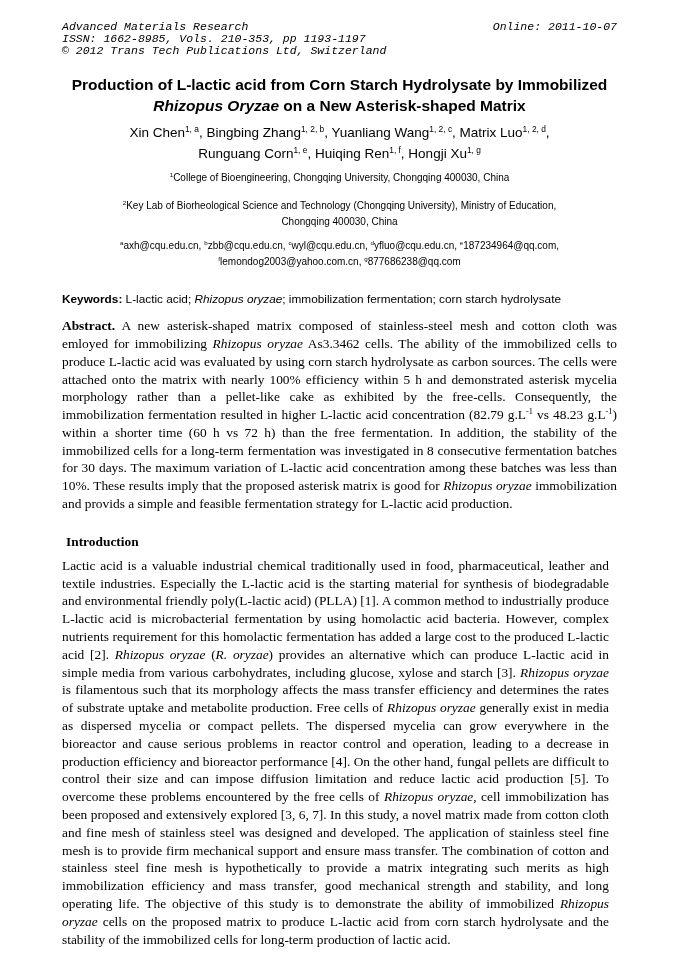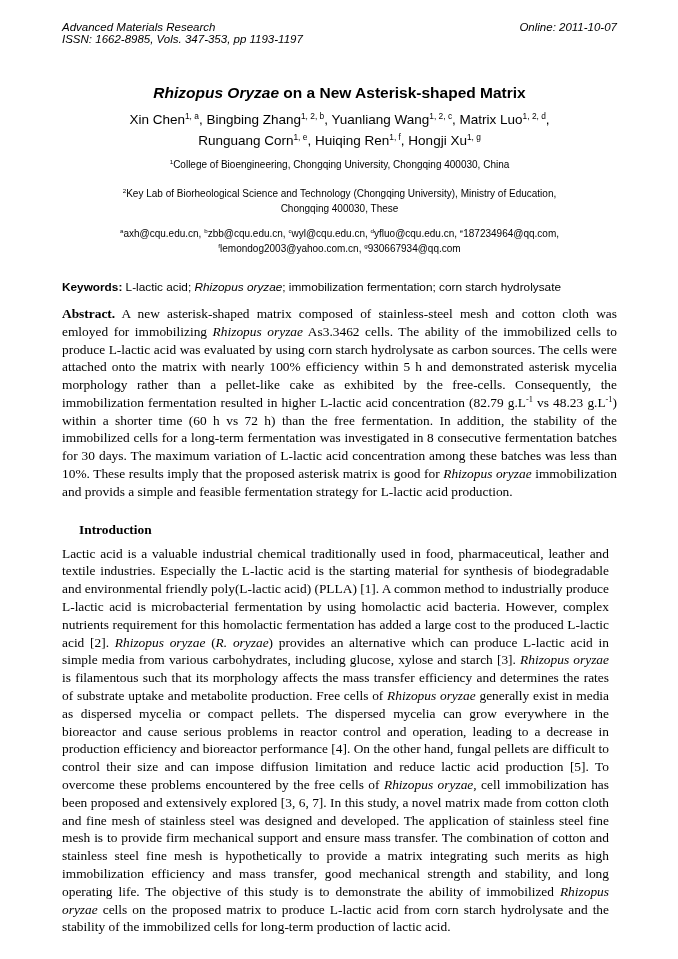--- a/index.html
+++ b/index.html
@@ -15,21 +15,21 @@
     background: #ffffff;
     color: #000000;
     padding: 21px 61px 0 62px;
     overflow: hidden;
   }
   
   .page-header {
     display: flex;
     justify-content: space-between;
     align-items: flex-start;
-    font-family: Liberation Sans, sans-serif;
+    font-family: Liberation Mono, monospace;
     font-style: italic;
     font-size: 11.5px;
     line-height: 12.2px;
   }
   .header-left div { white-space: nowrap; }
   .header-right { white-space: nowrap; text-align: right; }
 
   
   .title {
     font-family: "Liberation Sans", sans-serif;
@@ -77,54 +77,55 @@
     font-size: 13.4px;
     line-height: 17.8px;
     text-align: justify;
     margin: 10px 0 0 0;
   }
   .section-heading {
     font-family: "Liberation Serif", serif;
     font-size: 13.4px;
     font-weight: bold;
     line-height: 18px;
-    margin: 20px 0 0 17px;
+    margin: 20px 0 0 4px;
   }
   .body-para {
     font-family: "Liberation Serif", serif;
     font-size: 13.4px;
     line-height: 17.8px;
     text-align: justify;
     margin: 6px 8px 0 0;
   }
 
   .seg-i  { font-style: italic; }
   .seg-b  { font-weight: bold; }
 </style>
 </head>
 <body>
 
 <div class="page">
 
   <header class="page-header">
     <div class="header-left">
       <div>Advanced Materials Research</div>
-      <div>ISSN: 1662-8985, Vols. 347-353, pp 1193-1197</div>
+      <div>ISSN: 1662-8985, Vols. 210-353, pp 1193-1197</div>
+      <div>© 2012 Trans Tech Publications Ltd, Switzerland</div>
     </div>
     <div class="header-right">Online: 2011-10-07</div>
   </header>
 
-  <h1 class="title"><br><span class="seg-i">Rhizopus Oryzae</span><span> on a New Asterisk-shaped Matrix</span></h1>
+  <h1 class="title"><span>Production of L-lactic acid from Corn Starch Hydrolysate by Immobilized</span><br><span class="seg-i">Rhizopus Oryzae</span><span> on a New Asterisk-shaped Matrix</span></h1>
 
   <div class="authors"><span>Xin Chen</span><sup>1, a</sup><span>, Bingbing Zhang</span><sup>1, 2, b</sup><span>, Yuanliang Wang</span><sup>1, 2, c</sup><span>, Matrix Luo</span><sup>1, 2, d</sup><span>,</span><br><span>Runguang Corn</span><sup>1, e</sup><span>, Huiqing Ren</span><sup>1, f</sup><span>, Hongji Xu</span><sup>1, g</sup></div>
 
   <div class="affil affil1"><sup>1</sup><span>College of Bioengineering, Chongqing University, Chongqing 400030, China</span></div>
-  <div class="affil affil2"><sup>2</sup><span>Key Lab of Biorheological Science and Technology (Chongqing University), Ministry of Education,</span><br><span>Chongqing 400030, These</span></div>
+  <div class="affil affil2"><sup>2</sup><span>Key Lab of Biorheological Science and Technology (Chongqing University), Ministry of Education,</span><br><span>Chongqing 400030, China</span></div>
 
-  <div class="emails"><sup>a</sup><span>axh@cqu.edu.cn, </span><sup>b</sup><span>zbb@cqu.edu.cn, </span><sup>c</sup><span>wyl@cqu.edu.cn, </span><sup>d</sup><span>yfluo@cqu.edu.cn, </span><sup>e</sup><span>187234964@qq.com,</span><br><sup>f</sup><span>lemondog2003@yahoo.com.cn, </span><sup>g</sup><span>930667934@qq.com</span></div>
+  <div class="emails"><sup>a</sup><span>axh@cqu.edu.cn, </span><sup>b</sup><span>zbb@cqu.edu.cn, </span><sup>c</sup><span>wyl@cqu.edu.cn, </span><sup>d</sup><span>yfluo@cqu.edu.cn, </span><sup>e</sup><span>187234964@qq.com,</span><br><sup>f</sup><span>lemondog2003@yahoo.com.cn, </span><sup>g</sup><span>877686238@qq.com</span></div>
 
   <div class="keywords"><span class="seg-b">Keywords:</span><span> L-lactic acid; </span><span class="seg-i">Rhizopus oryzae</span><span>; immobilization fermentation; corn starch hydrolysate</span></div>
 
   <p class="abstract"><span class="seg-b">Abstract.</span><span> A new asterisk-shaped matrix composed of stainless-steel mesh and cotton cloth was emloyed for immobilizing </span><span class="seg-i">Rhizopus oryzae</span><span> As3.3462 cells. The ability of the immobilized cells to produce L-lactic acid was evaluated by using corn starch hydrolysate as carbon sources. The cells were attached onto the matrix with nearly 100% efficiency within 5 h and demonstrated asterisk mycelia morphology rather than a pellet-like cake as exhibited by the free-cells. Consequently, the immobilization fermentation resulted in higher L-lactic acid concentration (82.79 g.L</span><sup>-1</sup><span> vs 48.23 g.L</span><sup>-1</sup><span>) within a shorter time (60 h vs 72 h) than the free fermentation. In addition, the stability of the immobilized cells for a long-term fermentation was investigated in 8 consecutive fermentation batches for 30 days. The maximum variation of L-lactic acid concentration among these batches was less than 10%. These results imply that the proposed asterisk matrix is good for </span><span class="seg-i">Rhizopus oryzae</span><span> immobilization and provids a simple and feasible fermentation strategy for L-lactic acid production.</span></p>
 
   <h2 class="section-heading">Introduction</h2>
 
   <p class="body-para"><span>Lactic acid is a valuable industrial chemical traditionally used in food, pharmaceutical, leather and textile industries. Especially the L-lactic acid is the starting material for synthesis of biodegradable and environmental friendly poly(L-lactic acid) (PLLA) [1]. A common method to industrially produce L-lactic acid is microbacterial fermentation by using homolactic acid bacteria. However, complex nutrients requirement for this homolactic fermentation has added a large cost to the produced L-lactic acid [2]. </span><span class="seg-i">Rhizopus oryzae</span><span> (</span><span class="seg-i">R. oryzae</span><span>) provides an alternative which can produce L-lactic acid in simple media from various carbohydrates, including glucose, xylose and starch [3]. </span><span class="seg-i">Rhizopus oryzae</span><span> is filamentous such that its morphology affects the mass transfer efficiency and determines the rates of substrate uptake and metabolite production. Free cells of </span><span class="seg-i">Rhizopus oryzae</span><span> generally exist in media as dispersed mycelia or compact pellets. The dispersed mycelia can grow everywhere in the bioreactor and cause serious problems in reactor control and operation, leading to a decrease in production efficiency and bioreactor performance [4]. On the other hand, fungal pellets are difficult to control their size and can impose diffusion limitation and reduce lactic acid production [5]. To overcome these problems encountered by the free cells of </span><span class="seg-i">Rhizopus oryzae</span><span>, cell immobilization has been proposed and extensively explored [3, 6, 7]. In this study, a novel matrix made from cotton cloth and fine mesh of stainless steel was designed and developed. The application of stainless steel fine mesh is to provide firm mechanical support and ensure mass transfer. The combination of cotton and stainless steel fine mesh is hypothetically to provide a matrix integrating such merits as high immobilization efficiency and mass transfer, good mechanical strength and stability, and long operating life. The objective of this study is to demonstrate the ability of immobilized </span><span class="seg-i">Rhizopus oryzae</span><span> cells on the proposed matrix to produce L-lactic acid from corn starch hydrolysate and the stability of the immobilized cells for long-term production of lactic acid.</span></p>
 
 </div>

